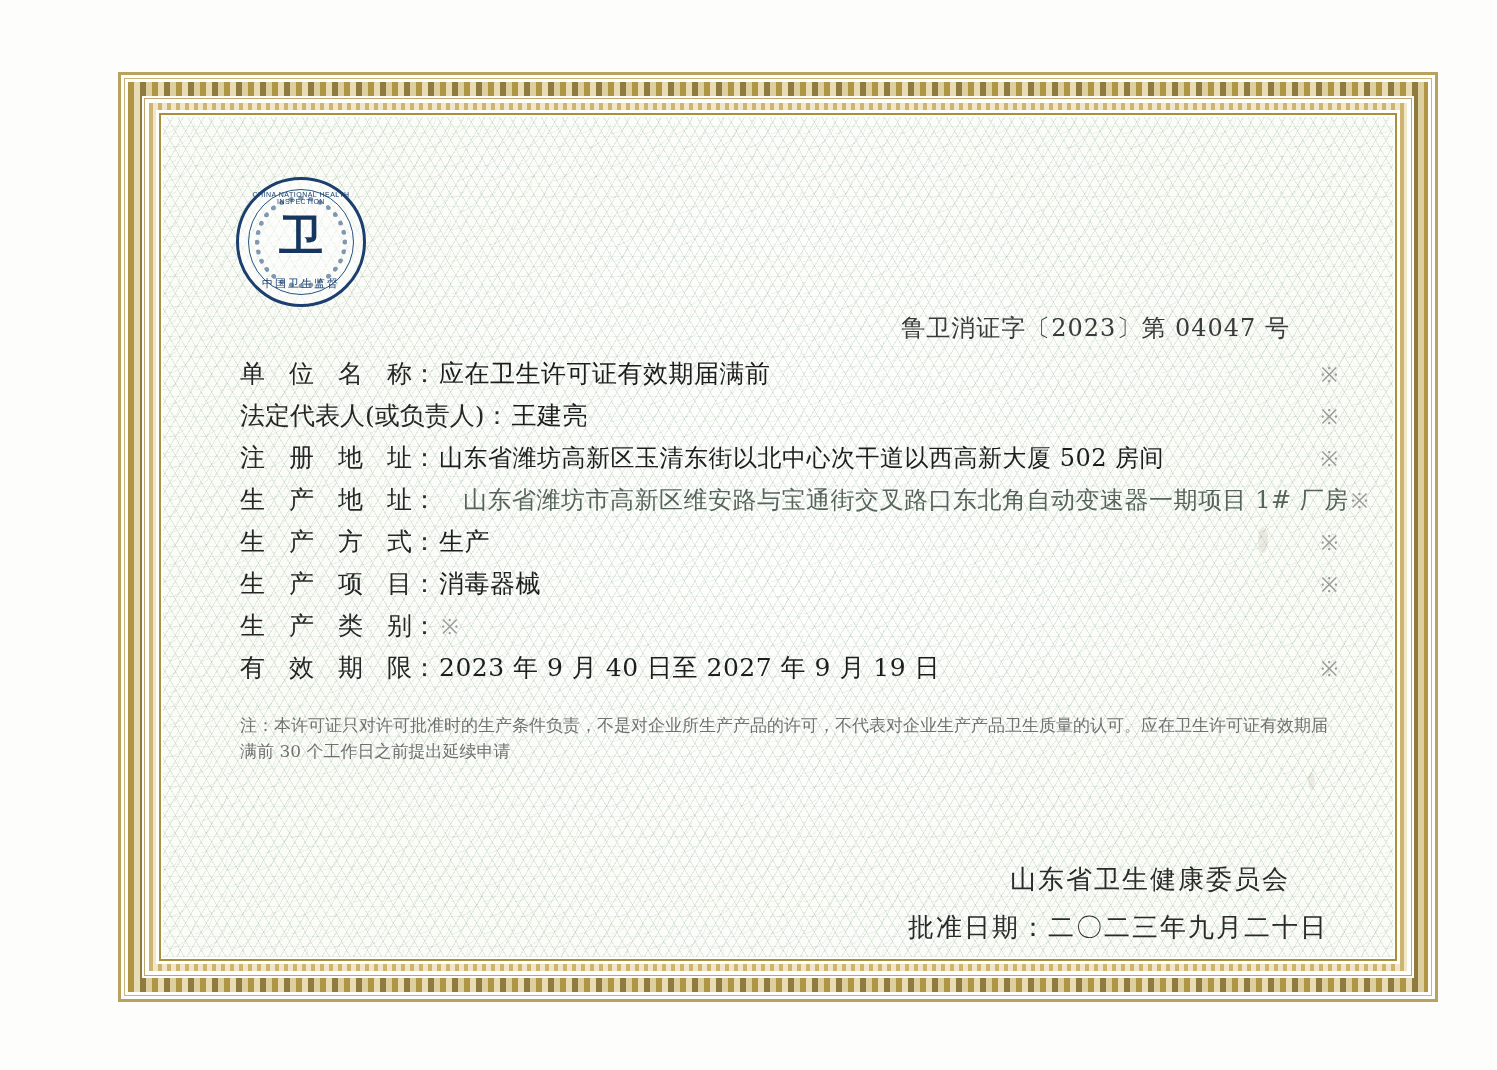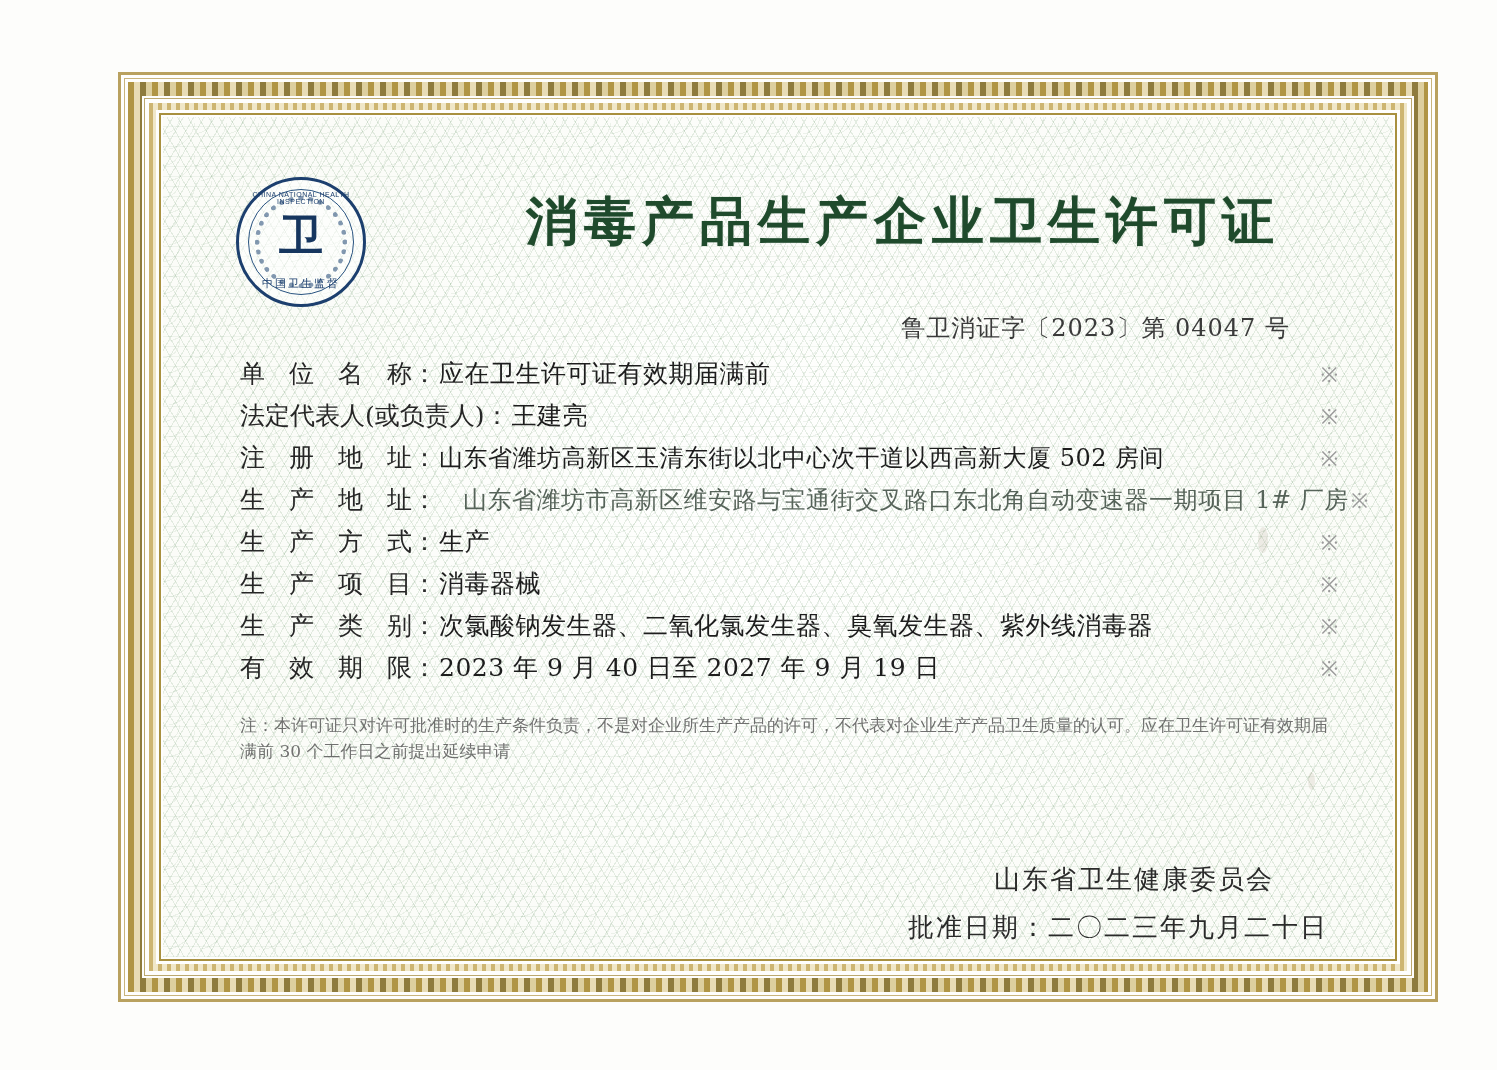--- a/index.html
+++ b/index.html
@@ -229,21 +229,21 @@
     font-size: 17px;
     line-height: 26px;
     color: #4b4b4b;
     font-family: "DejaVu Serif", serif;
     opacity: 0.78;
   }
 
   
   .issuer {
     position: absolute;
-    right: 164px;
+    right: 148px;
     top: 790px;
     font-size: 26px;
     letter-spacing: 2px;
     color: #2a2a2a;
     font-family: "DejaVu Serif", serif;
   }
   .approve-date {
     position: absolute;
     right: 110px;
     top: 838px;
@@ -342,21 +342,20 @@
     <div class="content">
 
       <div class="emblem">
         <div class="ring2"></div>
         <div class="wreath"></div>
         <div class="arc-top">CHINA NATIONAL HEALTH INSPECTION</div>
         <div class="mono">卫</div>
         <div class="arc-bottom">中国卫生监督</div>
       </div>
 
-      <div class="title">消毒产品生产企业卫生许可证</div>
 
       <div class="cert-no">鲁卫消证字〔2023〕第 04047 号</div>
 
       <div class="fields">
 
         <div class="row">
           <span class="label spread">
             <span>单</span>
             <span>位</span>
             <span>名</span>
@@ -423,21 +422,20 @@
         </div>
 
         <div class="row">
           <span class="label spread">
             <span>生</span>
             <span>产</span>
             <span>类</span>
             <span>别</span>
           </span>
           <span class="colon">：</span>
-          <span class="value">次氯酸钠发生器、二氧化氯发生器、臭氧发生器、紫外线消毒器</span>
           <span class="seal-mark">※</span>
         </div>
 
         <div class="row">
           <span class="label spread">
             <span>有</span>
             <span>效</span>
             <span>期</span>
             <span>限</span>
           </span>

